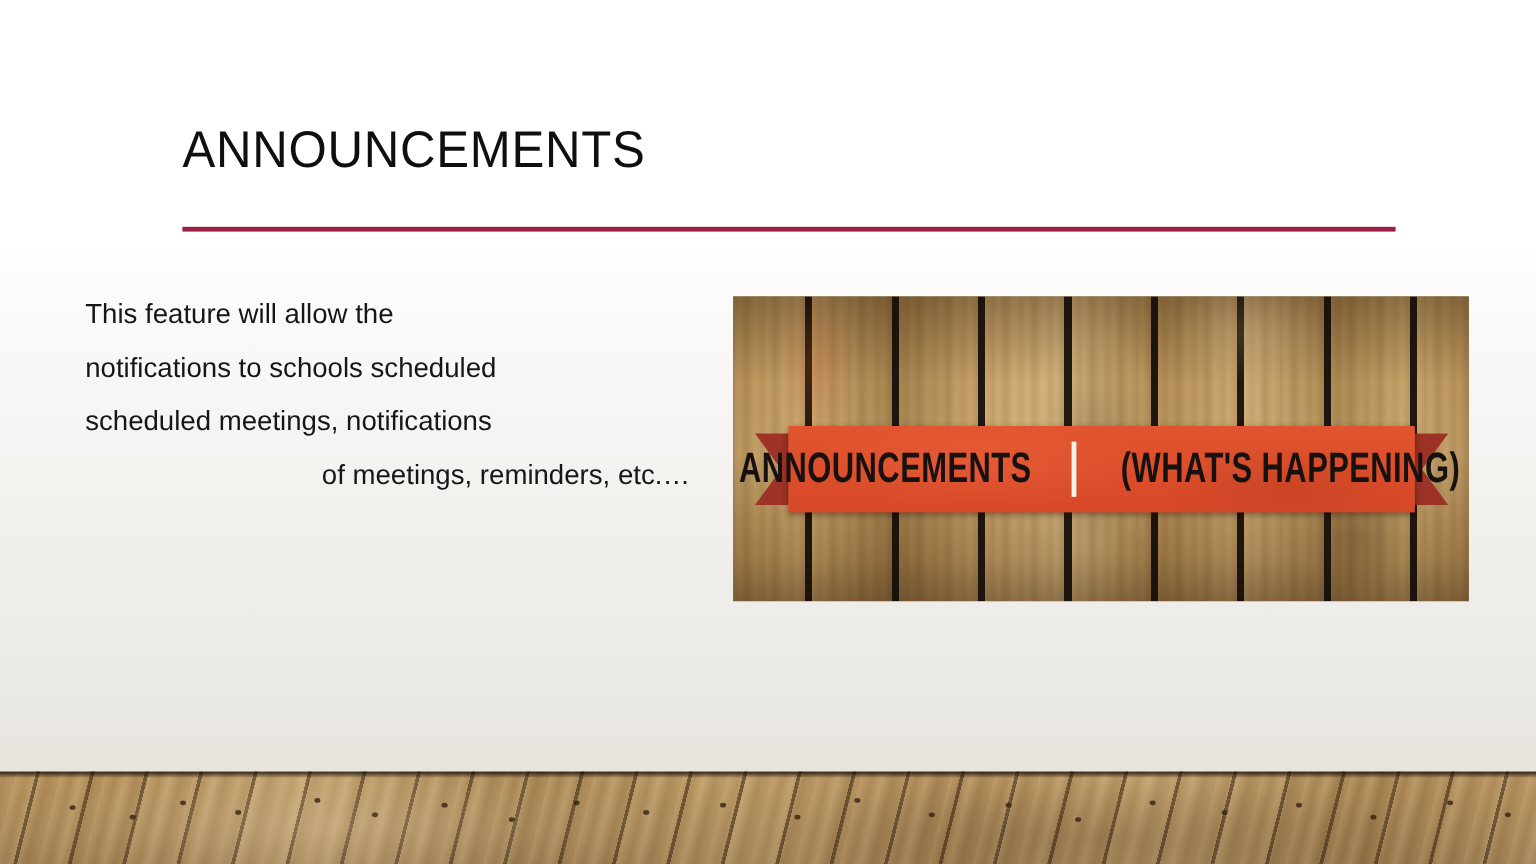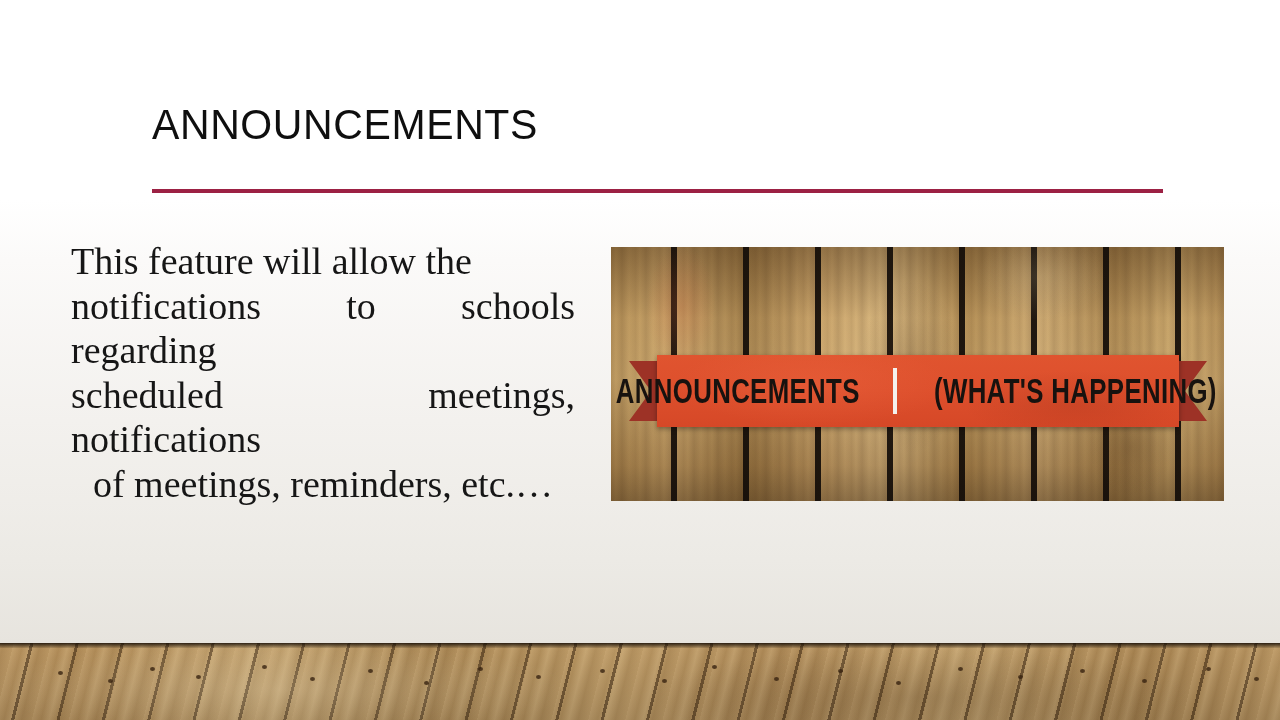--- a/index.html
+++ b/index.html
@@ -55,29 +55,29 @@
     height: 4px;
     background: #9C2144;
   }
 
   
   #body-text {
     position: absolute;
     left: 71px;
     top: 239px;
     width: 504px;
-    font-size: 38px;
+    font-size: 23px;
     line-height: 44.5px;
     color: #161616;
     text-align: justify;
     text-justify: inter-word;
-    font-family: Liberation Serif, serif;
+    font-family: Liberation Sans, sans-serif;
   }
   #body-text .lastline {
-    text-align: center;
+    text-align: right;
   }
 
   
   #picture {
     position: absolute;
     left: 611px;
     top: 247px;
     width: 613px;
     height: 254px;
     overflow: hidden;
@@ -263,21 +263,21 @@
 <body>
 
 <div id="slide">
 
   <div id="title">ANNOUNCEMENTS</div>
 
   <div id="title-rule"></div>
 
   <div id="body-text">
     <div>This feature will allow the</div>
-    <div>notifications to schools regarding</div>
+    <div>notifications to schools scheduled</div>
     <div>scheduled meetings, notifications</div>
     <div class="lastline">of meetings, reminders, etc.…</div>
   </div>
 
   <div id="picture">
     <div class="wall"></div>
     <div class="wall-blotch"></div>
 
     <div id="ribbon-wrap">
       <div class="ribbon-tail left"></div>

